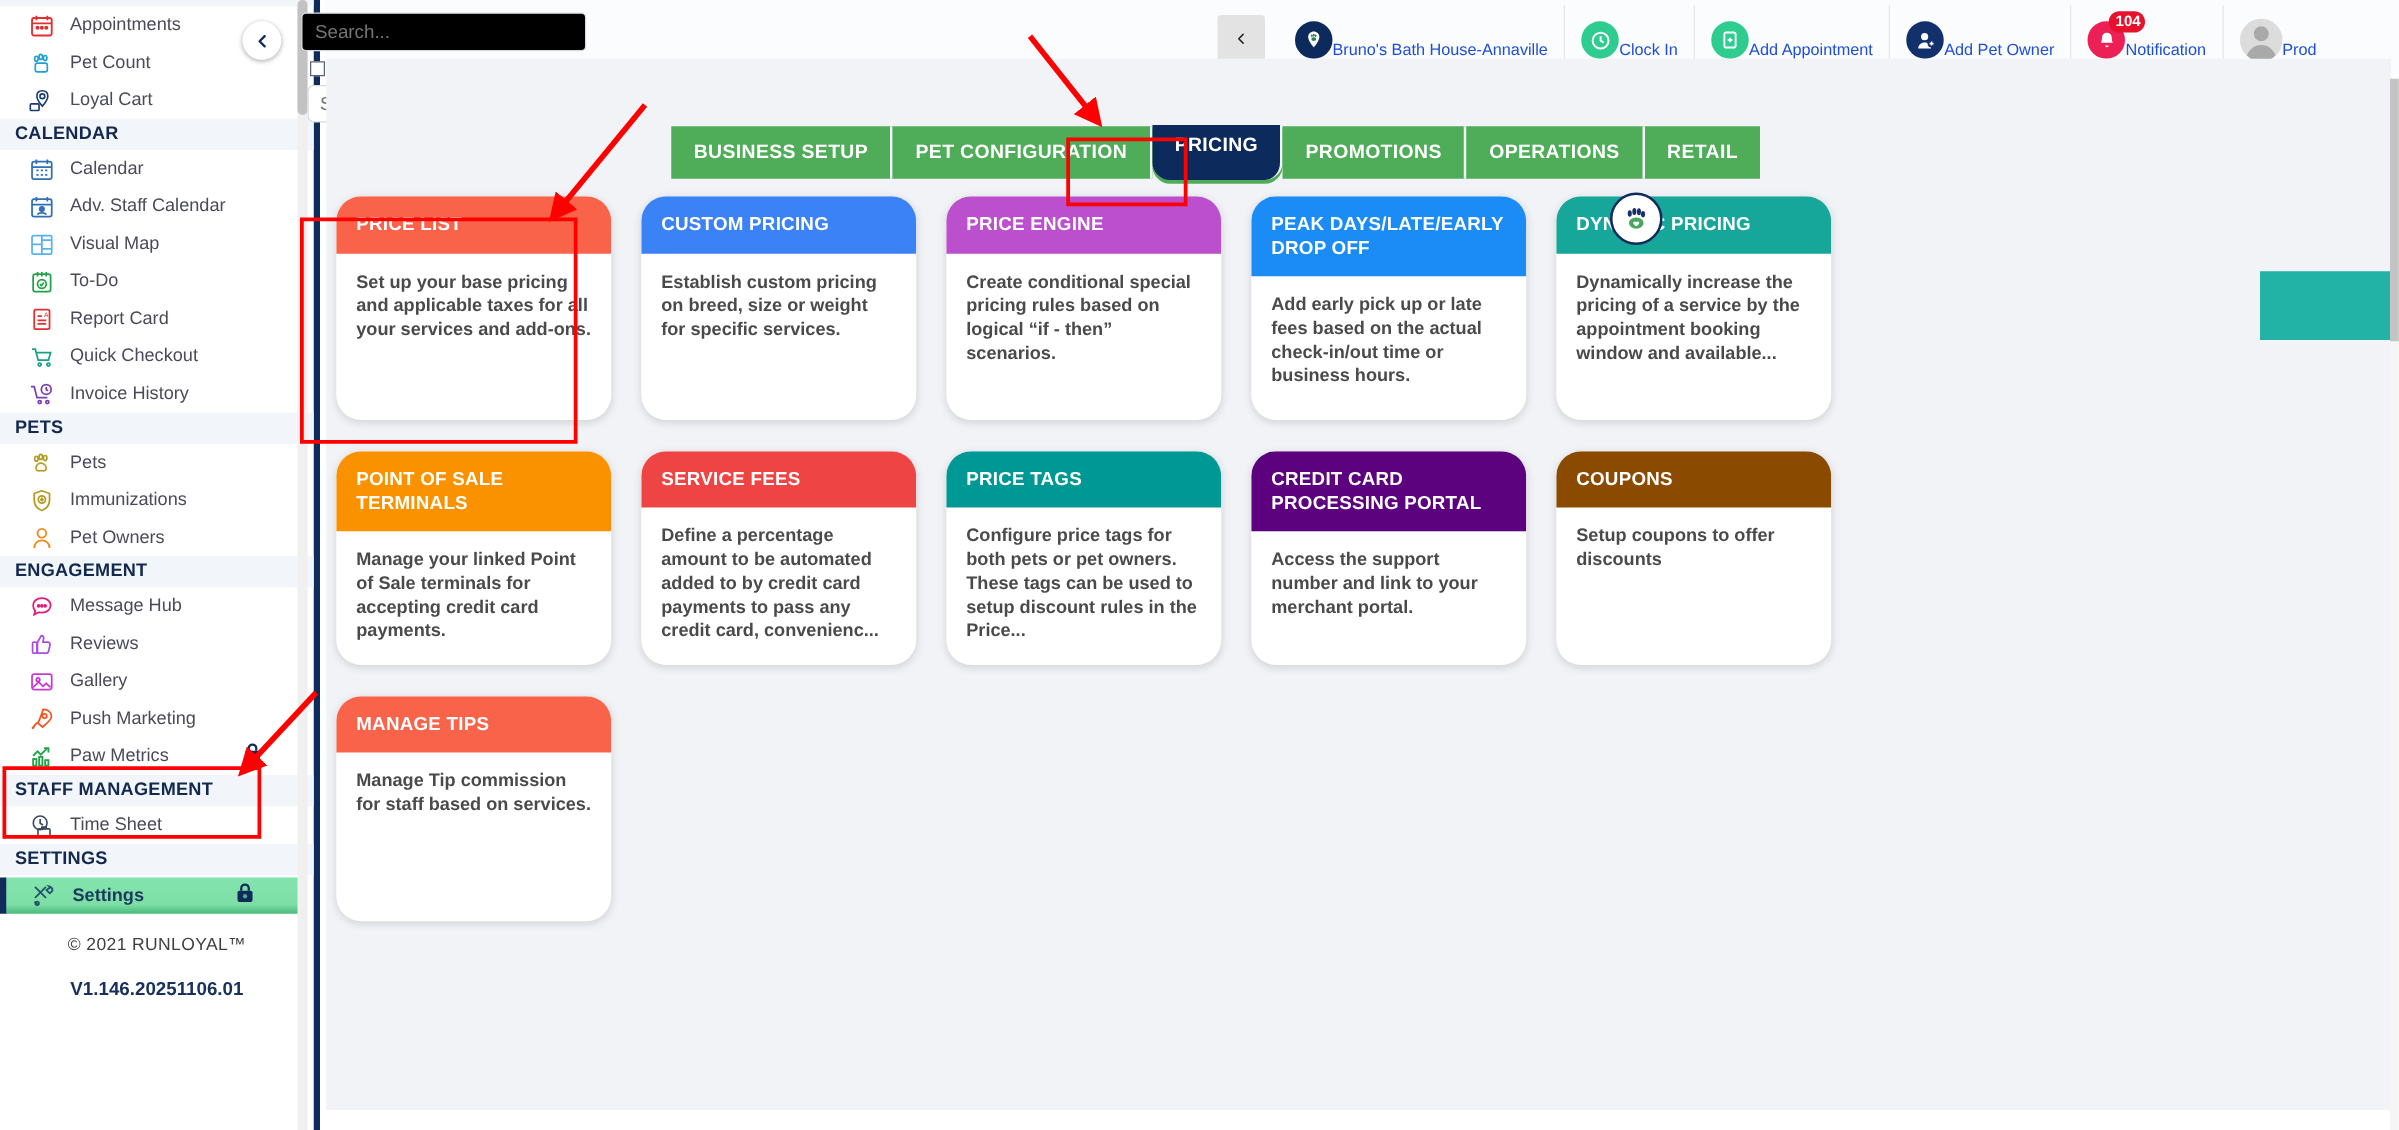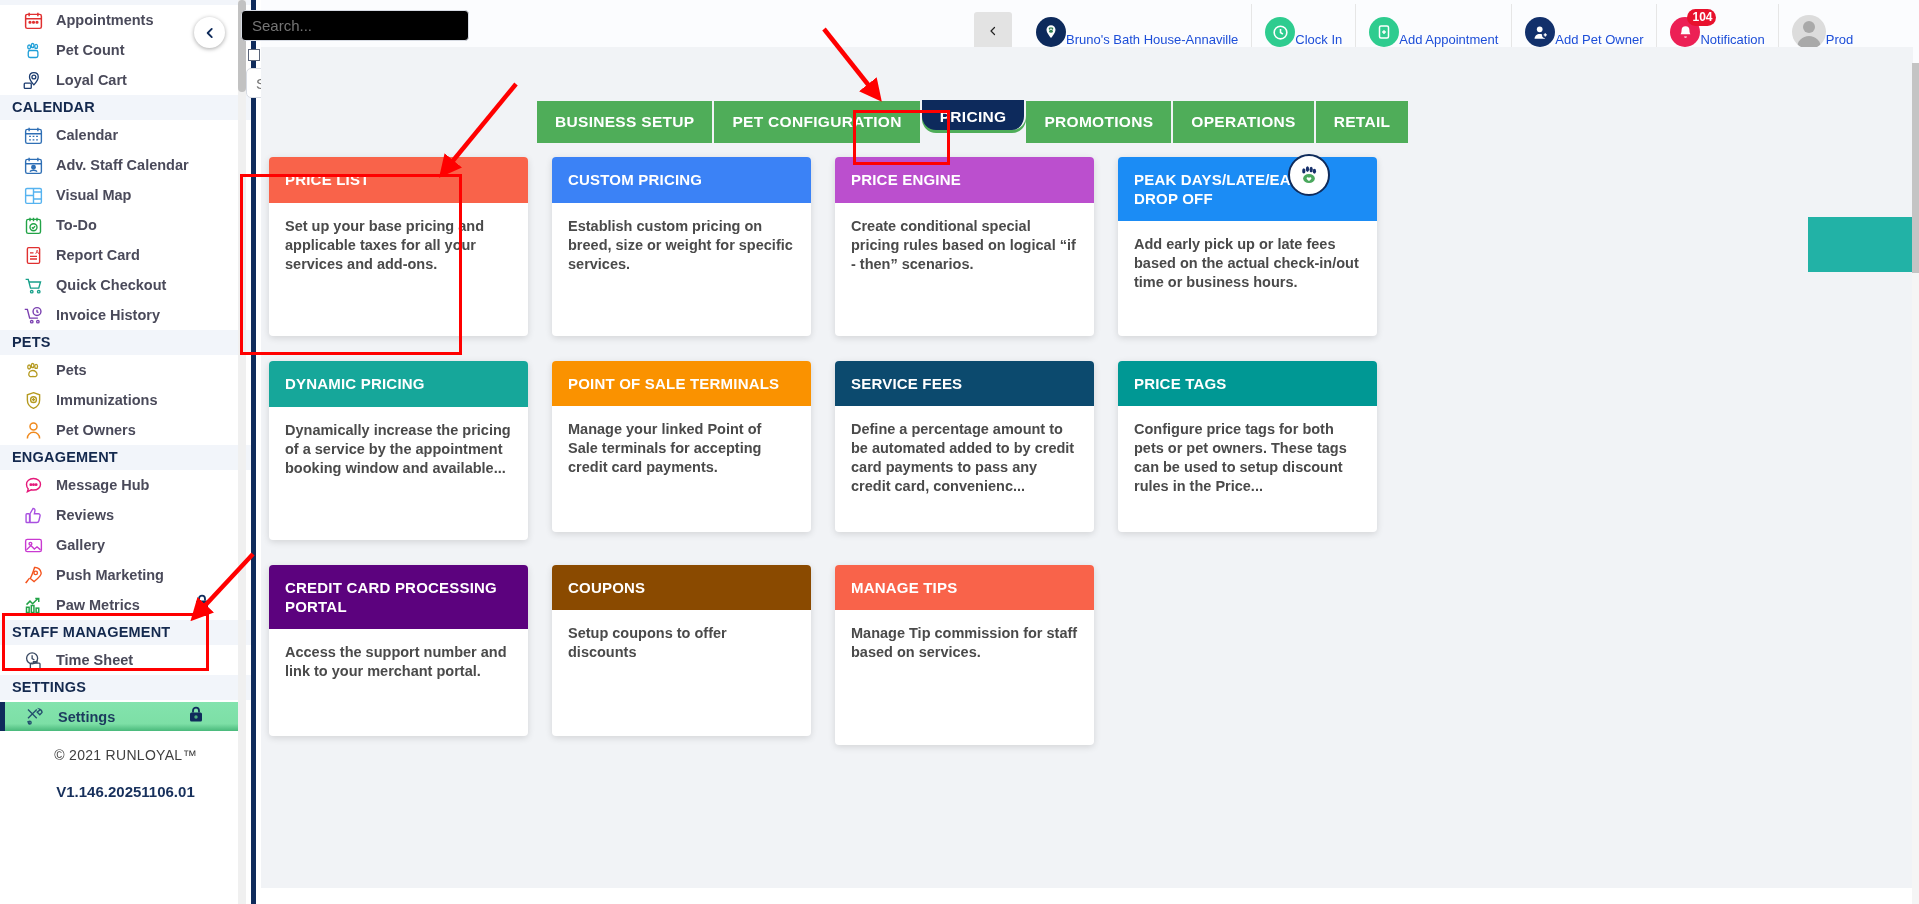--- a/index.html
+++ b/index.html
@@ -30,21 +30,20 @@
     line-height: 15px;
   }
   .nav-item {
     display: flex; align-items: center;
     height: 30px;
     padding-left: 20px;
     color: #4a4a5a;
     font-size: 14.5px;
     position: relative;
     cursor: pointer;
-    font-weight: bold;
   }
   .nav-item .ico {
     width: 26px; height: 22px;
     margin-right: 10px;
     display: flex; align-items: center; justify-content: center;
     flex: 0 0 26px;
   }
   .nav-item .lbl { white-space: nowrap; }
   .nav-item .lockwrap { position: absolute; right: 40px; top: 3px; }
   .nav-item.active {
@@ -195,36 +194,36 @@
     padding: 0 18px;
     height: 42px; line-height: 42px;
     border-right: 2px solid #f1f3f6;
     cursor: pointer;
     white-space: nowrap;
   }
   .tab:last-child { border-right: none; }
   .tab.active {
     background: #0d2a5c;
     border-radius: 0 0 14px 14px;
-    height: 30px; line-height: 34px;
+    height: 44px; line-height: 34px;
     margin-top: -1px;
     box-shadow: 0 3px 0 #4fad59;
   }
 
   .cards {
     position: absolute; left: 0px; top: 110px;
     width: 1300px;
     display: flex; flex-wrap: wrap;
     gap: 25px 24px;
     padding-left: 8px;
   }
   .card {
-    width: 259px;
+    width: 220px;
     background: #ffffff;
-    border-radius: 4px;
+    border-radius: 20px;
     box-shadow: 0 2px 7px rgba(0,0,0,.13);
     overflow: hidden;
     cursor: pointer;
     display: flex; flex-direction: column;
   }
   .card.r1 { height: 179px; }
   .card.r2 { height: 171px; }
   .card.r3 { height: 180px; }
   .card-head {
     color: #fff;
@@ -659,21 +658,21 @@
         <div class="card-head" style="background:#16a79a">DYNAMIC PRICING</div>
         <div class="card-body">Dynamically increase the pricing of a service by the appointment booking window and available...</div>
       </div>
 
       <div class="card r2">
         <div class="card-head" style="background:#fa9200">POINT OF SALE TERMINALS</div>
         <div class="card-body">Manage your linked Point of Sale terminals for accepting credit card payments.</div>
       </div>
 
       <div class="card r2">
-        <div class="card-head" style="background:#0c4a6e">SERVICE FEES</div>
+        <div class="card-head" style="background:#ef4444">SERVICE FEES</div>
         <div class="card-body">Define a percentage amount to be automated added to by credit card payments to pass any credit card, convenienc...</div>
       </div>
 
       <div class="card r2">
         <div class="card-head" style="background:#009894">PRICE TAGS</div>
         <div class="card-body">Configure price tags for both pets or pet owners. These tags can be used to setup discount rules in the Price...</div>
       </div>
 
       <div class="card r2">
         <div class="card-head" style="background:#5c027e">CREDIT CARD PROCESSING PORTAL</div>

